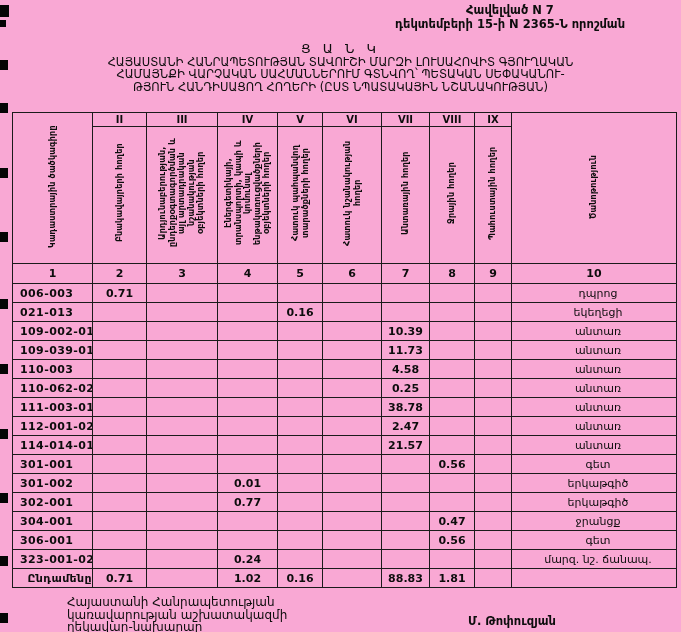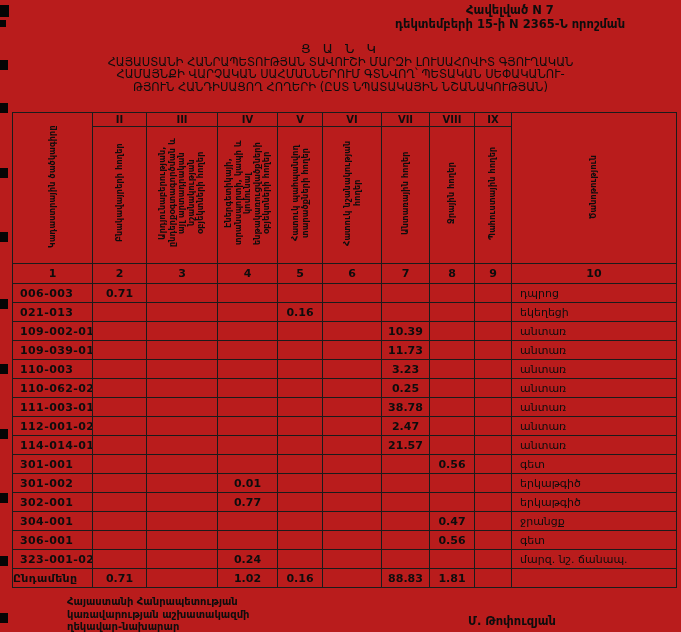--- a/index.html
+++ b/index.html
@@ -4,21 +4,21 @@
 <style>
   html, body { margin:0; padding:0; }
   body {
     width:681px; height:632px;
     background:#ffffff;
     font-family:"DejaVu Sans", sans-serif;
     color:#0d0d0d;
     position:relative;
     overflow:hidden;
   }
-  .page { position:absolute; inset:0; background:#b91c1c; }
+  .page { position:absolute; inset:0; background:#f9a8d4; }
 
   
   .mark { position:absolute; left:0; background:#050505; }
 
   .appendix {
     position:absolute; top:4px; left:346px; width:328px;
     text-align:center; font-size:11.5px; font-weight:bold; line-height:13.5px;
     white-space:nowrap;
   }
   .title {
@@ -44,26 +44,26 @@
     height:122px;
     font-size:8px; line-height:9.5px;
     font-weight:bold; text-align:center;
     letter-spacing:0.2px;
   }
   .rot.tall { height:148px; }
   tr.colnums th { height:19px; font-size:11px; font-weight:bold; text-align:center; }
   .land tbody td { height:18px; font-size:11px; }
   td.code { text-align:left; padding-left:7px; font-weight:bold; letter-spacing:0.4px; white-space:nowrap; }
   td.val { text-align:center; font-weight:bold; }
-  td.note { text-align:left; padding-left:8px; white-space:nowrap; }
-  td.total-label { text-align:left; font-weight:bold; padding-left:0; }
+  td.note { text-align:center; padding-left:8px; white-space:nowrap; }
+  td.total-label { text-align:right; font-weight:bold; padding-left:0; }
 
   .footer {
     position:absolute; left:67px; top:596px;
-    font-size:10px; font-weight:bold; line-height:12.5px; white-space:nowrap;
+    font-size:12px; font-weight:normal; line-height:12.5px; white-space:nowrap;
   }
   .signature {
     position:absolute; left:468px; top:614px;
     font-size:11.5px; font-weight:bold; white-space:nowrap;
   }
 </style>
 </head>
 <body>
 
 <div class="page">
@@ -211,21 +211,21 @@
           <td class="val"></td>
           <td class="note">անտառ</td>
         </tr>
         <tr>
           <td class="code">110-003</td>
           <td class="val"></td>
           <td class="val"></td>
           <td class="val"></td>
           <td class="val"></td>
           <td class="val"></td>
-          <td class="val">3.23</td>
+          <td class="val">4.58</td>
           <td class="val"></td>
           <td class="val"></td>
           <td class="note">անտառ</td>
         </tr>
         <tr>
           <td class="code">110-062-02</td>
           <td class="val"></td>
           <td class="val"></td>
           <td class="val"></td>
           <td class="val"></td>

